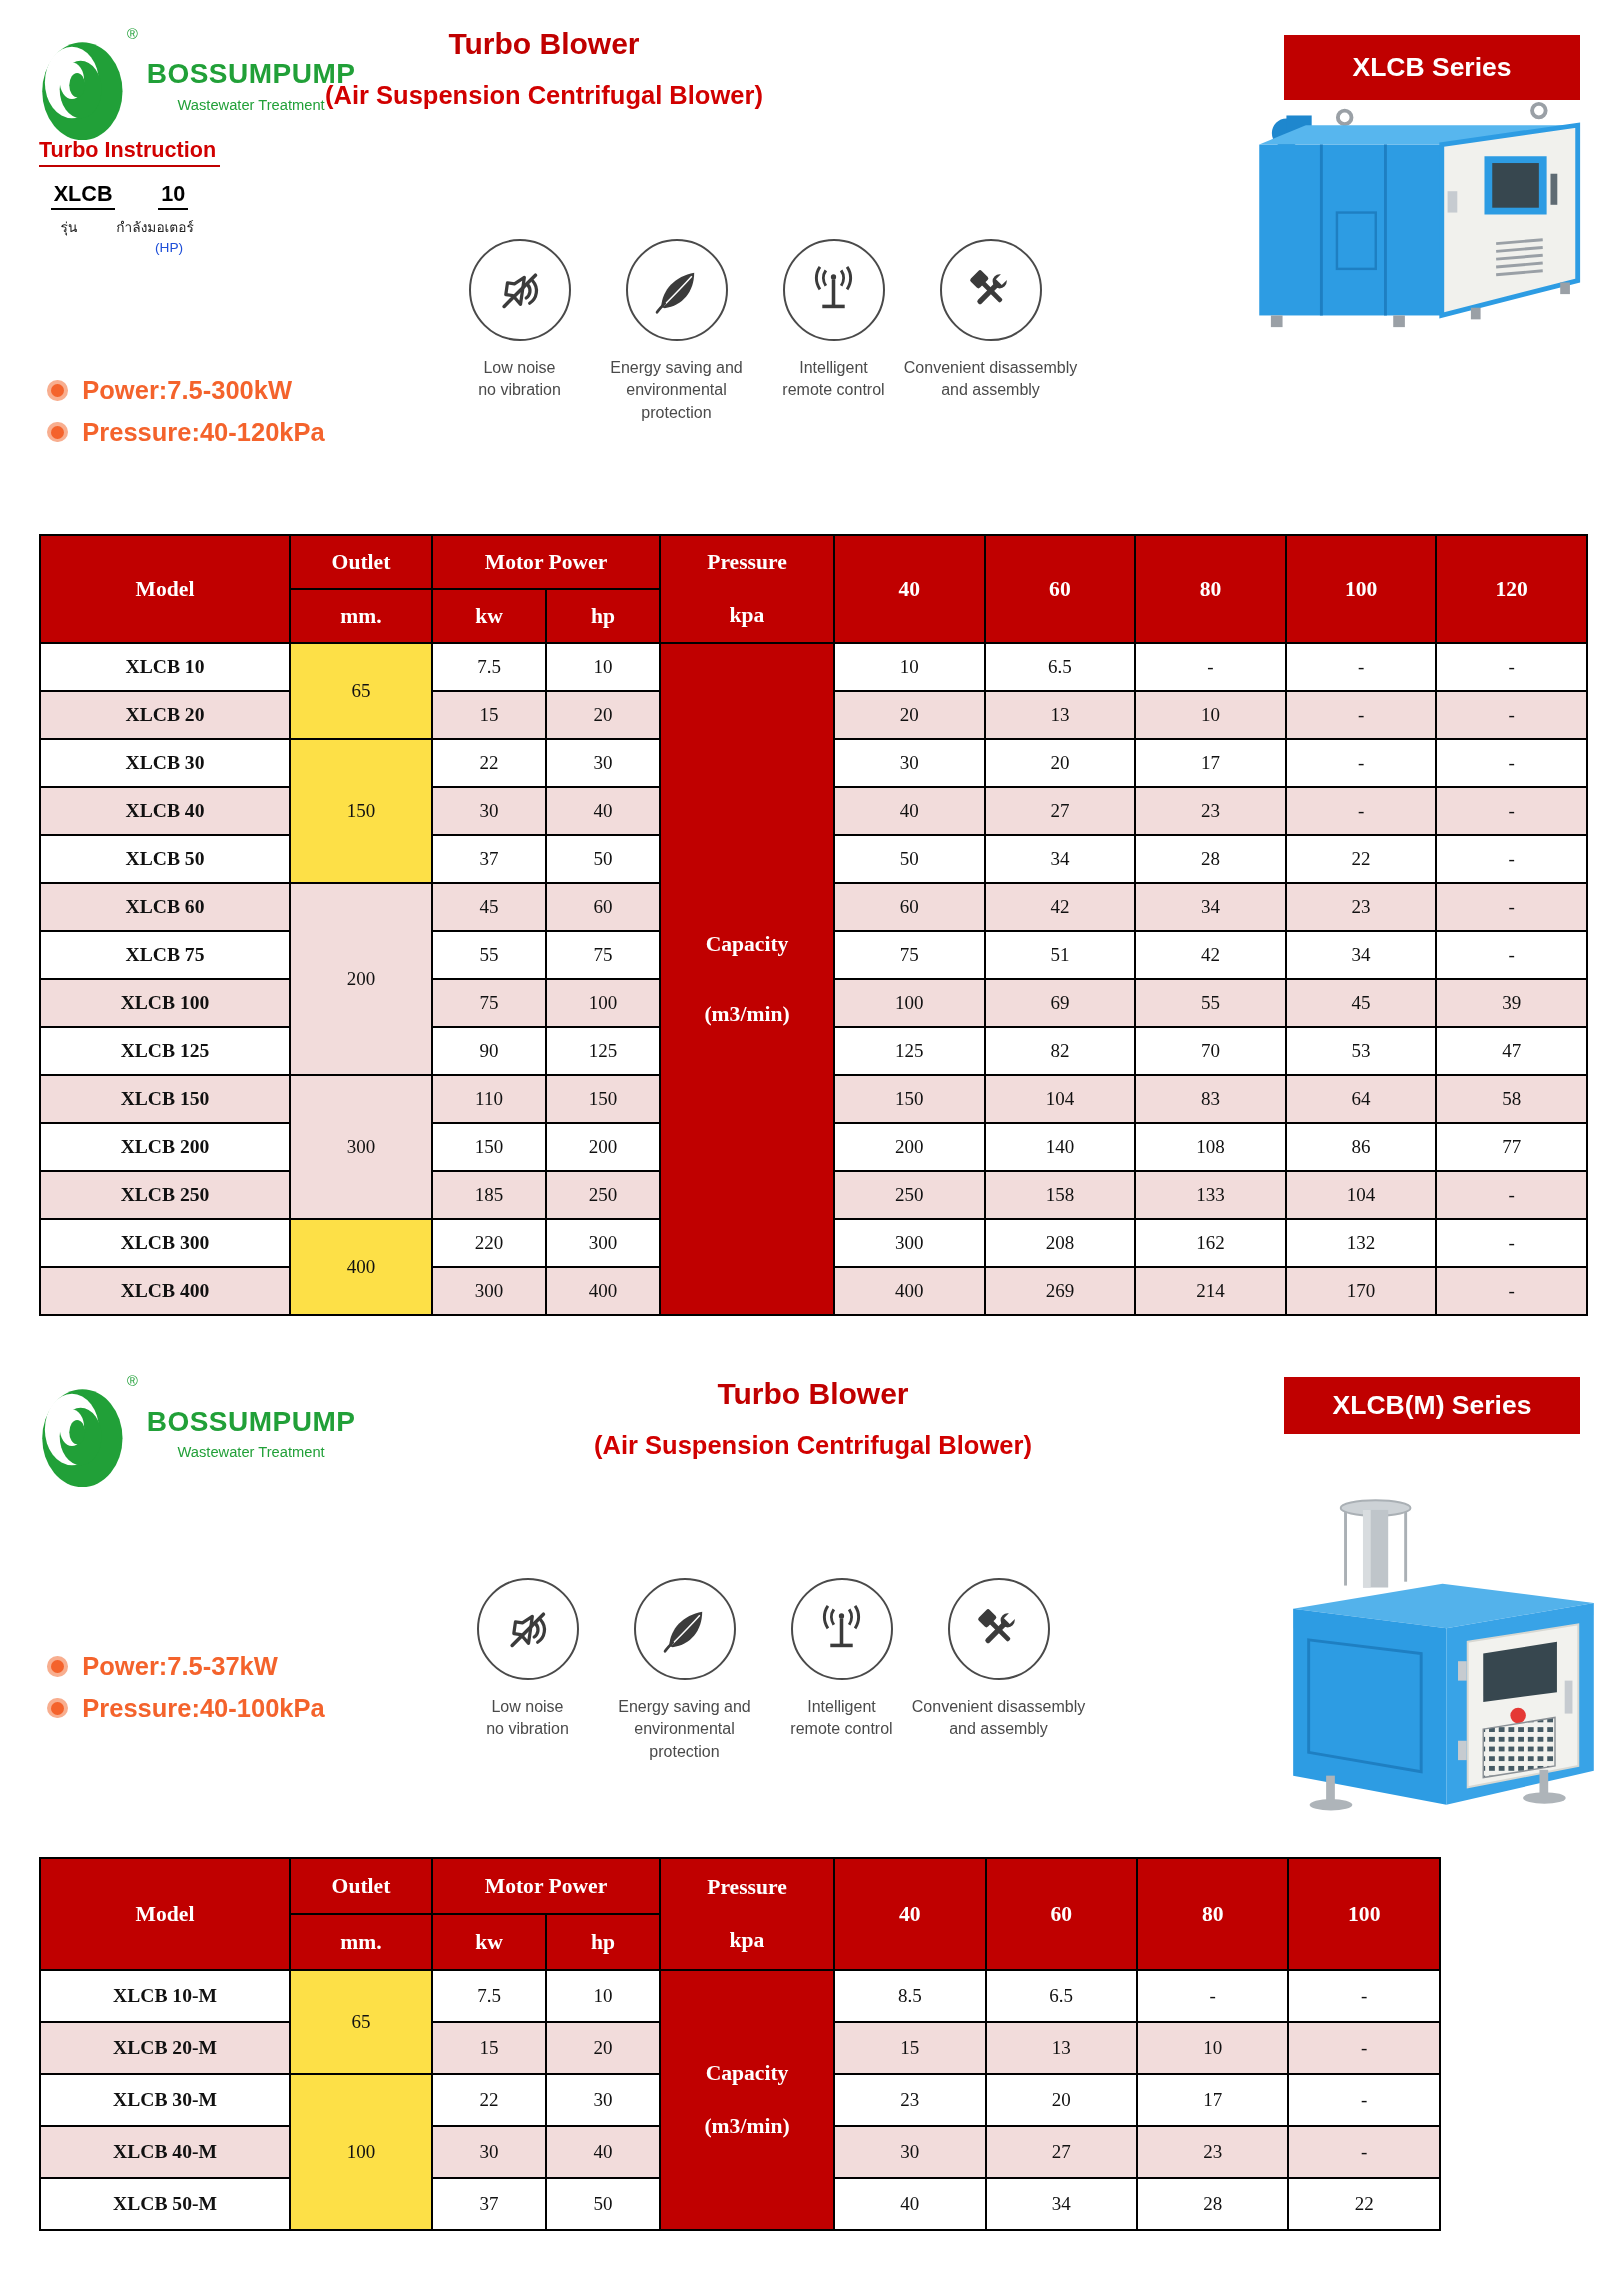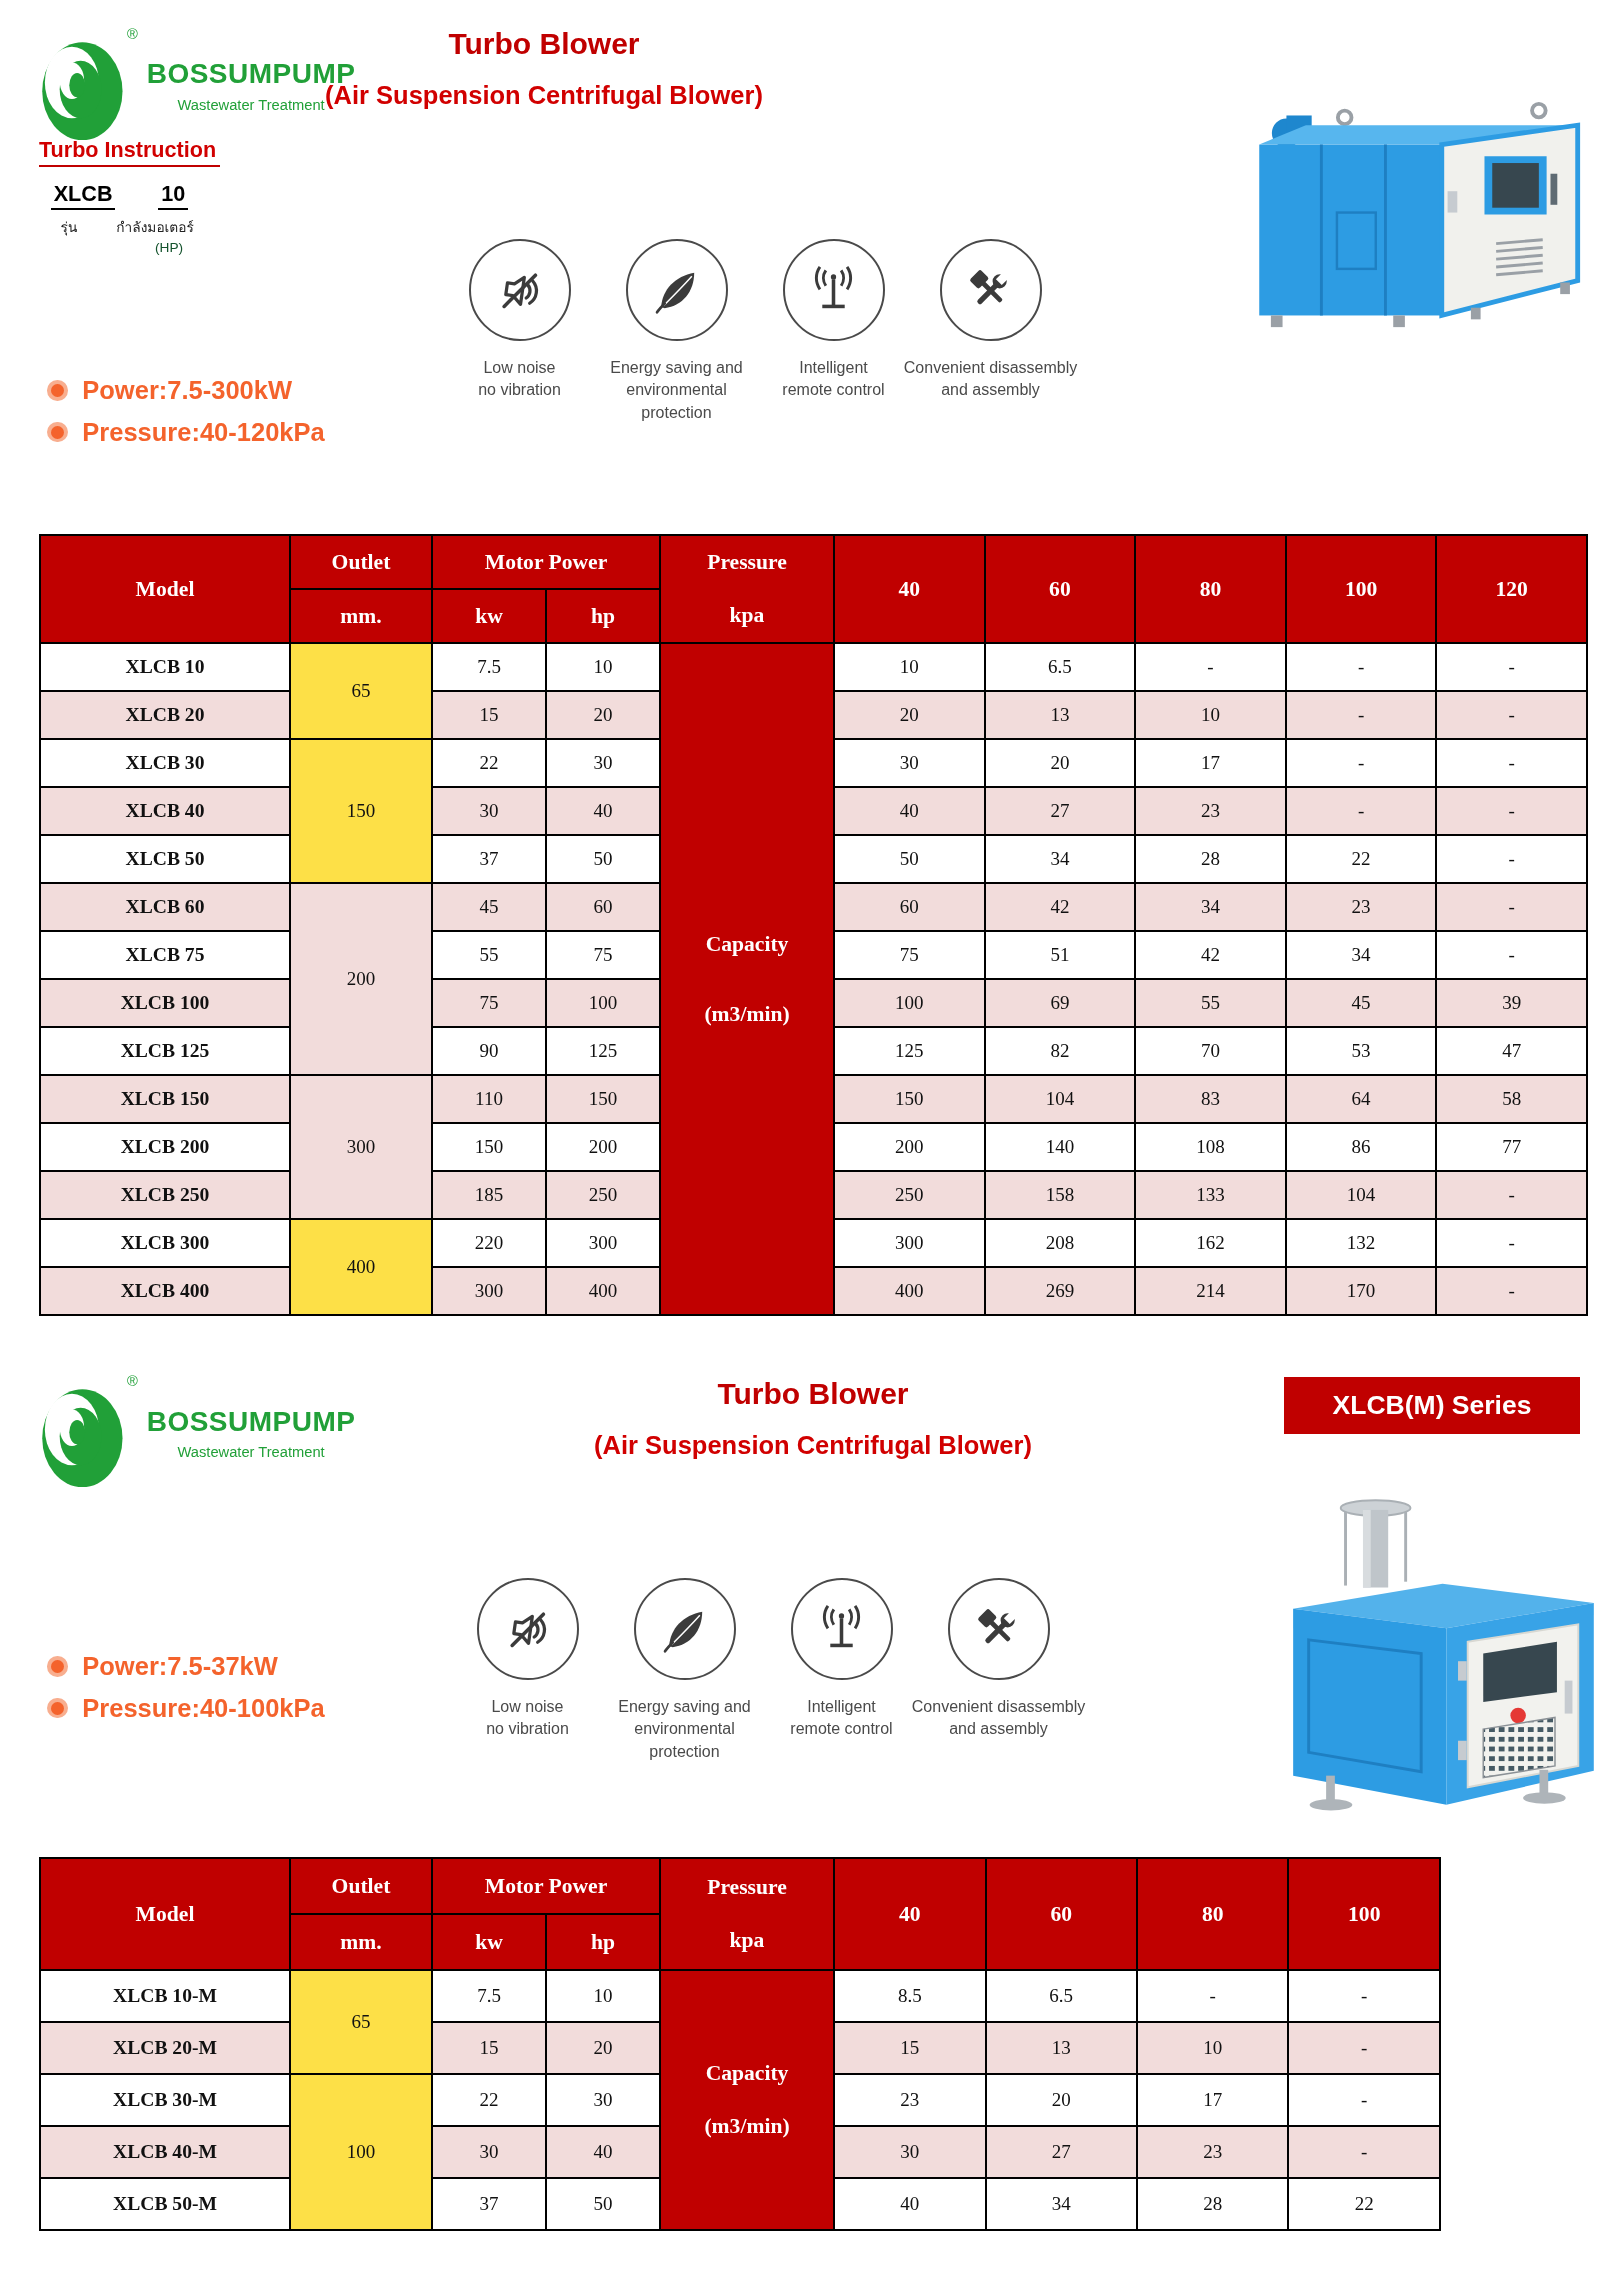--- a/index.html
+++ b/index.html
@@ -35,21 +35,21 @@
   .s2 .machine { left:1266px; top:145px; width:353px; height:338px; }
 
   
   .model-instruction { position:absolute; left:39px; top:137px; }
   .mi-heading { color:var(--red2,#D10000); font-weight:bold; font-size:21.6px; display:inline-block;
                 border-bottom:2.9px solid var(--red,#C00000); padding:0 3.9px 2px 0; }
   .mi-row1 { margin-top:13.7px; display:flex; gap:43px; padding-left:11.8px; }
   .mi-code, .mi-number { font-weight:bold; font-size:21.6px; color:#000;
                          border-bottom:2.9px solid #000; padding:0 2.9px 1px; }
   .mi-row2 { display:flex; gap:39px; padding-left:21.6px; margin-top:5.9px; font-size:13.7px; color:#222; }
-  .mi-row3 { padding-left:116px; font-size:13.7px; color:#14532d; margin-top:2.9px; }
+  .mi-row3 { padding-left:116px; font-size:13.7px; color:#1d4ed8; margin-top:2.9px; }
 
   
   .features { position:absolute; display:flex; }
   .s1 .features { left:441px; top:239px; }
   .s2 .features { left:449px; top:240px; }
   .feature { width:157px; display:flex; flex-direction:column; align-items:center; }
   .feature-icon { width:98px; height:98px; border:2.9px solid #4a4a4a; border-radius:50%;
                   background:#fff; display:flex; align-items:center; justify-content:center; }
   .feature-icon svg { width:59px; height:59px; }
   .feature-label { margin-top:15.7px; width:208px; margin-left:-25.5px; margin-right:-25.5px;
@@ -209,20 +209,21 @@
         <div class="brand">BOSSUMPUMP</div>
         <div class="tagline">Wastewater Treatment</div>
       </div>
     </div>
 
     <div class="title-block">
       <div class="main-title">Turbo Blower</div>
       <div class="sub-title">(Air Suspension Centrifugal Blower)</div>
     </div>
 
+    <div class="badge">XLCB Series</div>
 
     <svg class="machine" viewBox="0 0 384 240">
         <use href="#sym-machine1"></use>
       </svg>
 
     <div class="model-instruction">
       <div class="mi-heading">Turbo Instruction</div>
       <div class="mi-row1">
         <span class="mi-code">XLCB</span>
         <span class="mi-number">10</span>

